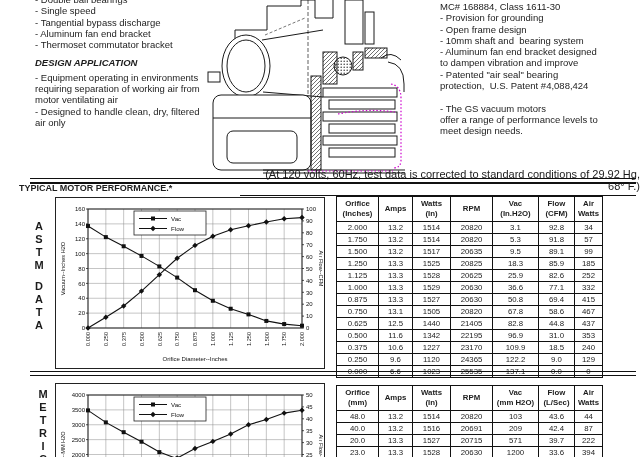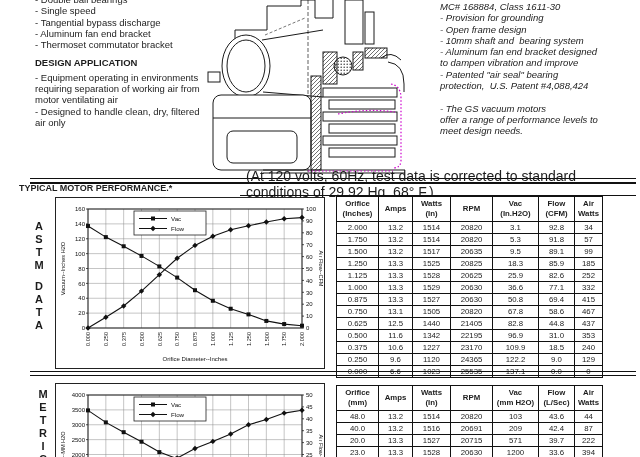--- a/index.html
+++ b/index.html
@@ -1,25 +1,25 @@
 <!DOCTYPE html>
 <html><head>
 <meta charset="utf-8">
 <style>
   html,body{margin:0;padding:0;background:#e8e8e8;}
   .page{position:relative;width:640px;height:457px;overflow:hidden;background:#ffffff;
         font-family:"Liberation Sans","DejaVu Sans",sans-serif;color:#1c1c1c;}
   .abs{position:absolute;}
   .textblock{font-size:9.5px;line-height:11.3px;letter-spacing:0;}
   .textblock .tline{min-height:11.3px;white-space:pre-wrap;}
-  .da-title{font-weight:bold;font-size:9.5px;margin:7px 0 3px 0;}
+  .da-title{font-weight:bold;font-size:9.5px;margin:7px 0 3px 0;font-style:italic;}
   
   .rule-top{left:30px;top:178px;width:606px;height:3px;border-top:1px solid #111;border-bottom:2px solid #111;}
   .perf-title{left:19px;top:183px;font-size:9px;font-weight:bold;}
-  .perf-cond{left:246px;top:168px;font-size:14px;}
+  .perf-cond{left:246px;top:168px;font-size:11px;text-align:right;}
   .rule-under-cond{left:240px;top:195px;width:396px;border-top:1px solid #111;height:0;}
   .rule-divider{left:30px;top:371px;width:606px;height:3px;border-top:1.5px solid #111;border-bottom:1.5px solid #111;}
   
   .vletters{font-weight:bold;font-size:11px;line-height:13px;text-align:center;width:14px;}
   .vletters div{height:13px;}
   .vletters div.gap{height:8px;}
   
   .chartframe{border:1.5px solid #222;background:#fff;}
   .clipframe{overflow:hidden;border-bottom:none;}
   svg text{font-family:"Liberation Sans","DejaVu Sans",sans-serif;fill:#111;}
@@ -102,21 +102,21 @@
       <line x1="58" y1="173" x2="200" y2="173"></line>
     </g>
 
     <g stroke="#cc00cc" stroke-width="1.2" fill="none" stroke-dasharray="1.5 2">
       <path d="M186,84 q10,2 10,14 l0,62 q0,8 -8,8"></path>
       <path d="M133,114 q30,-6 57,-2"></path>
       <path d="M103,171 l85,0"></path>
     </g>
   </svg>
 
-  <div class="abs textblock" style="left:440px;top:1px;width:200px;font-style:italic;">
+  <div class="abs textblock" style="left:440px;top:1px;width:200px;">
     <div>
         <div class="tline">MC# 168884, Class 1611-30</div>
         <div class="tline">- Provision for grounding</div>
         <div class="tline">- Open frame design</div>
         <div class="tline">- 10mm shaft and  bearing system</div>
         <div class="tline">- Aluminum fan end bracket designed</div>
         <div class="tline">to dampen vibration and improve</div>
         <div class="tline">- Patented "air seal" bearing</div>
         <div class="tline">protection,  U.S. Patent #4,088,424</div>
         <div class="tline"></div>

